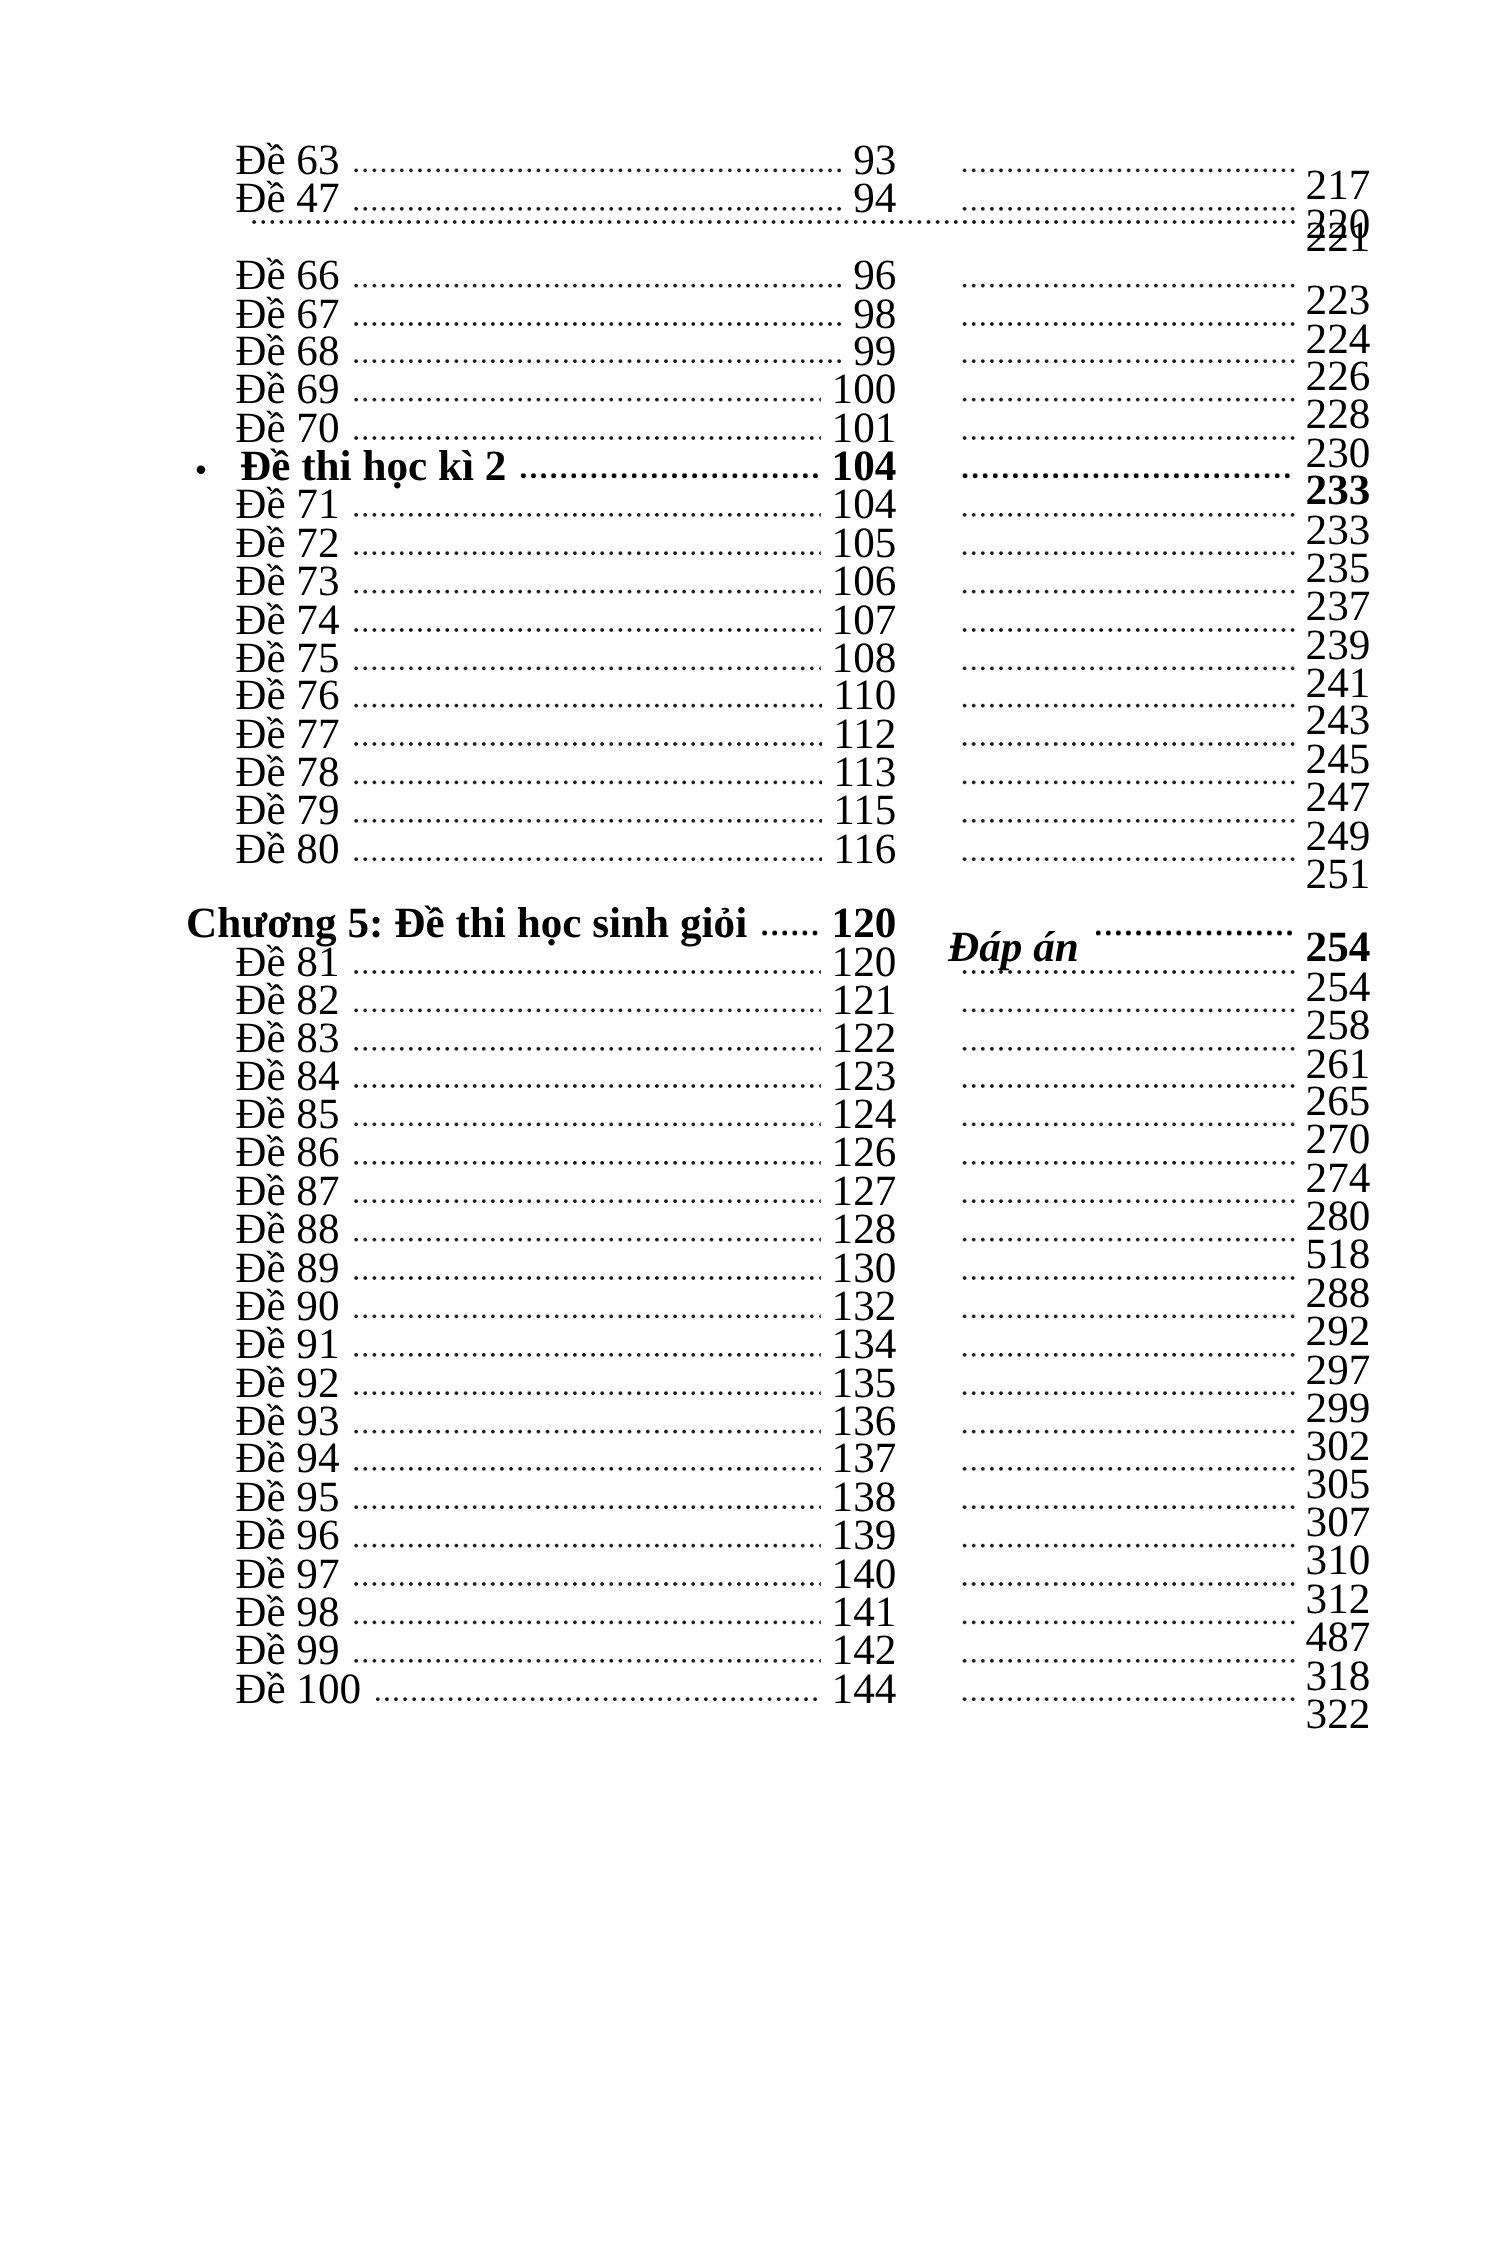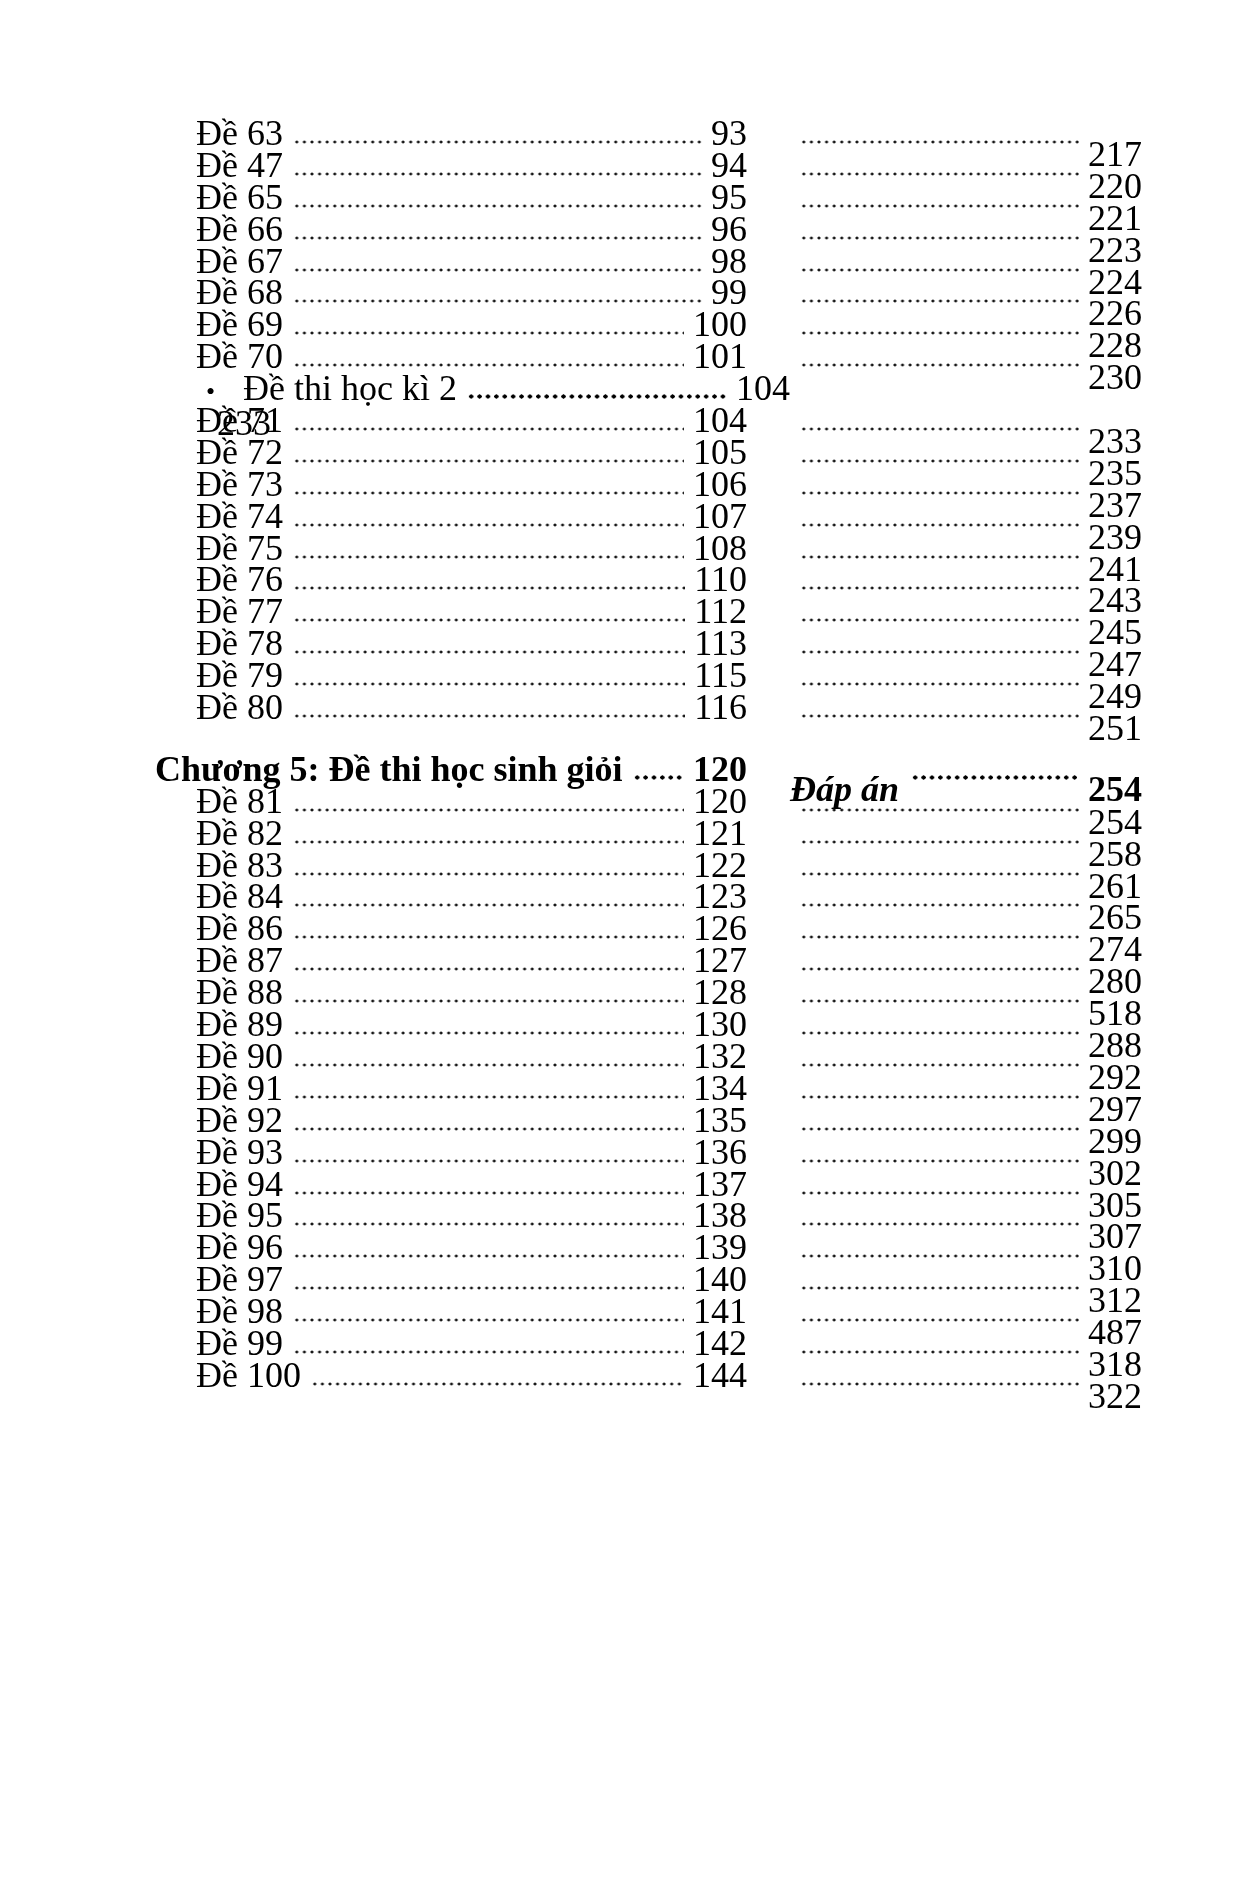--- a/index.html
+++ b/index.html
@@ -6,21 +6,21 @@
   body {
     width:1260px; height:1890px; background:#ffffff; color:#000000;
     font-family:"Liberation Serif","DejaVu Serif",serif;
     overflow:hidden; position:relative;
   }
   .toc { position:absolute; left:155px; top:118px; width:987px; }
   .row {
     display:flex; align-items:baseline; height:31.9px; font-size:36px;
     line-height:31.9px; white-space:nowrap;
   }
-  .row.bullet-row { font-weight:normal;flex-direction:column; }
+  .row.bullet-row { font-weight:bold; }
   .row.chapter-row { font-weight:bold; margin-top:30px; }
   .left-part { display:flex; align-items:baseline; width:592px; }
   .right-part { display:flex; align-items:flex-start; flex:1; margin-left:43px; }
   .entry-row .entry-label { padding-left:41px; }
   .bullet {
     width:45px; padding-left:8px; box-sizing:border-box; font-size:26px;
   }
   .bullet::before { content:"\2022"; }
   .dots {
     flex:1; height:6px; margin:0 9px 0 10px; align-self:baseline;
@@ -59,26 +59,20 @@
       <span class="dots"></span>
       <span class="pagenum">94</span>
     </span>
     <span class="right-part">
 
       <span class="dots"></span>
       <span class="pagenum answer">220</span>
     </span>
   </div>
     <div class="row entry-row">
-    <span class="left-part">
-
-      <span class="entry-label">Đề 65</span>
-      <span class="dots"></span>
-      <span class="pagenum">95</span>
-    </span>
     <span class="right-part">
 
       <span class="dots"></span>
       <span class="pagenum answer">221</span>
     </span>
   </div>
     <div class="row entry-row">
     <span class="left-part">
 
       <span class="entry-label">Đề 66</span>
@@ -347,20 +341,33 @@
     </span>
     <span class="right-part">
 
       <span class="dots"></span>
       <span class="pagenum answer">265</span>
     </span>
   </div>
     <div class="row entry-row">
     <span class="left-part">
 
+      <span class="entry-label">Đề 85</span>
+      <span class="dots"></span>
+      <span class="pagenum">124</span>
+    </span>
+    <span class="right-part">
+
+      <span class="dots"></span>
+      <span class="pagenum answer">270</span>
+    </span>
+  </div>
+    <div class="row entry-row">
+    <span class="left-part">
+
       <span class="entry-label">Đề 86</span>
       <span class="dots"></span>
       <span class="pagenum">126</span>
     </span>
     <span class="right-part">
 
       <span class="dots"></span>
       <span class="pagenum answer">274</span>
     </span>
   </div>

